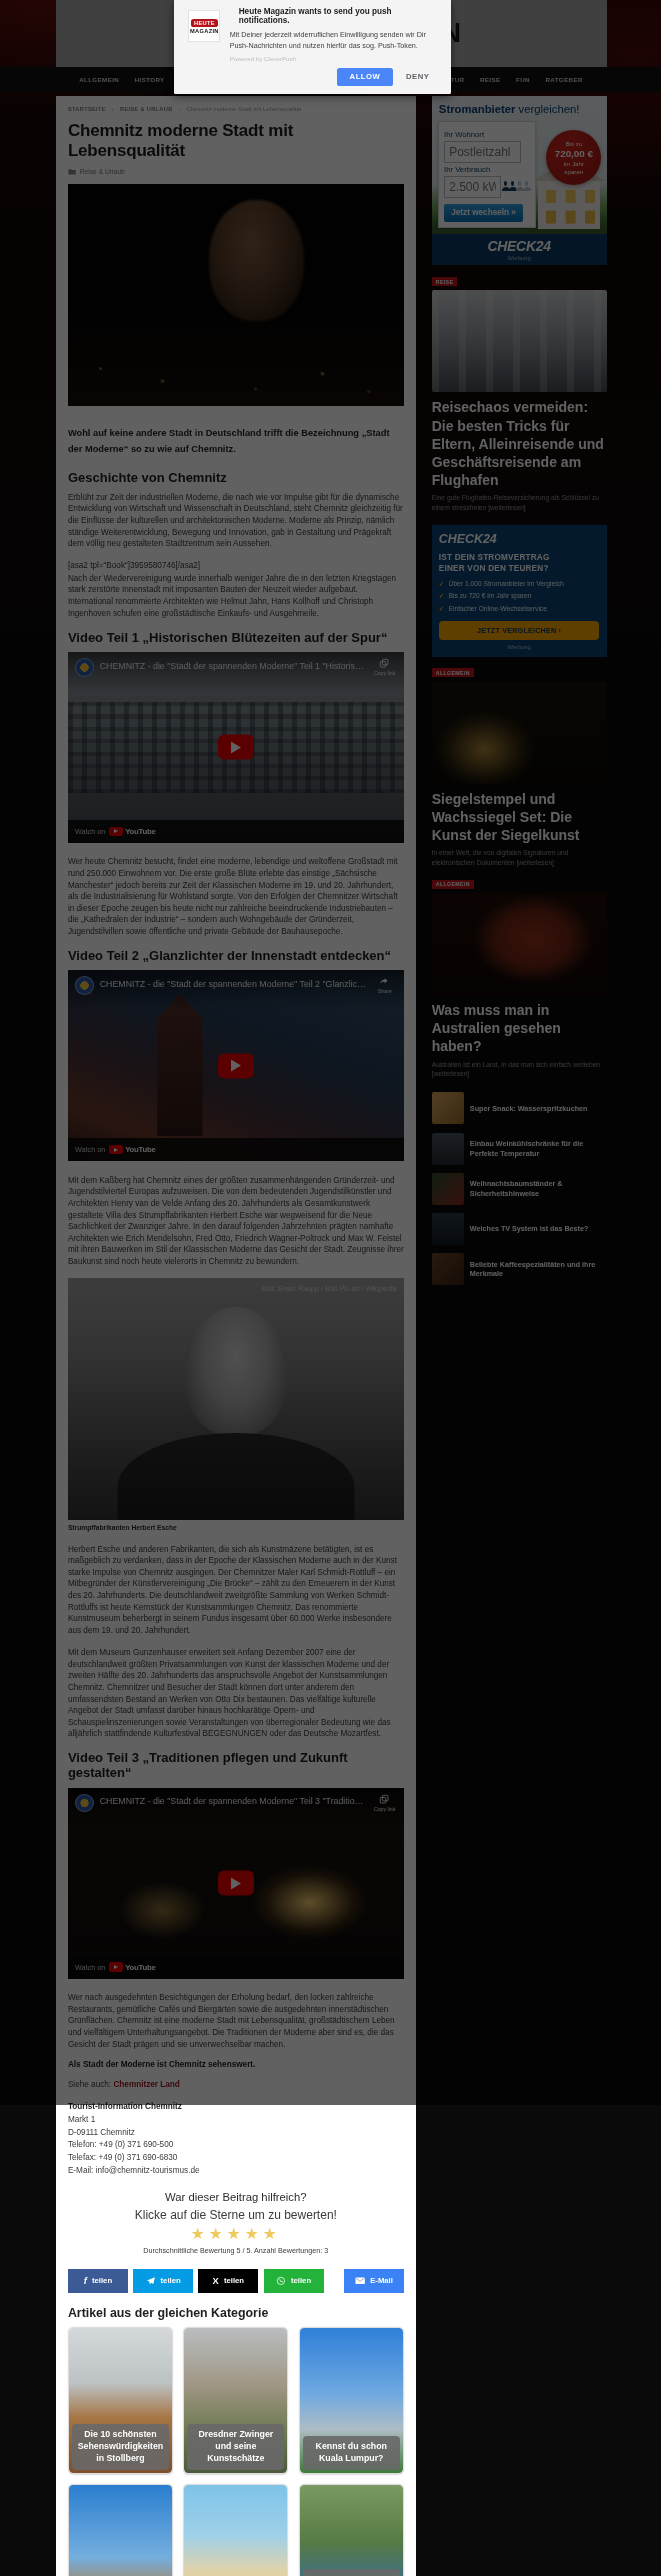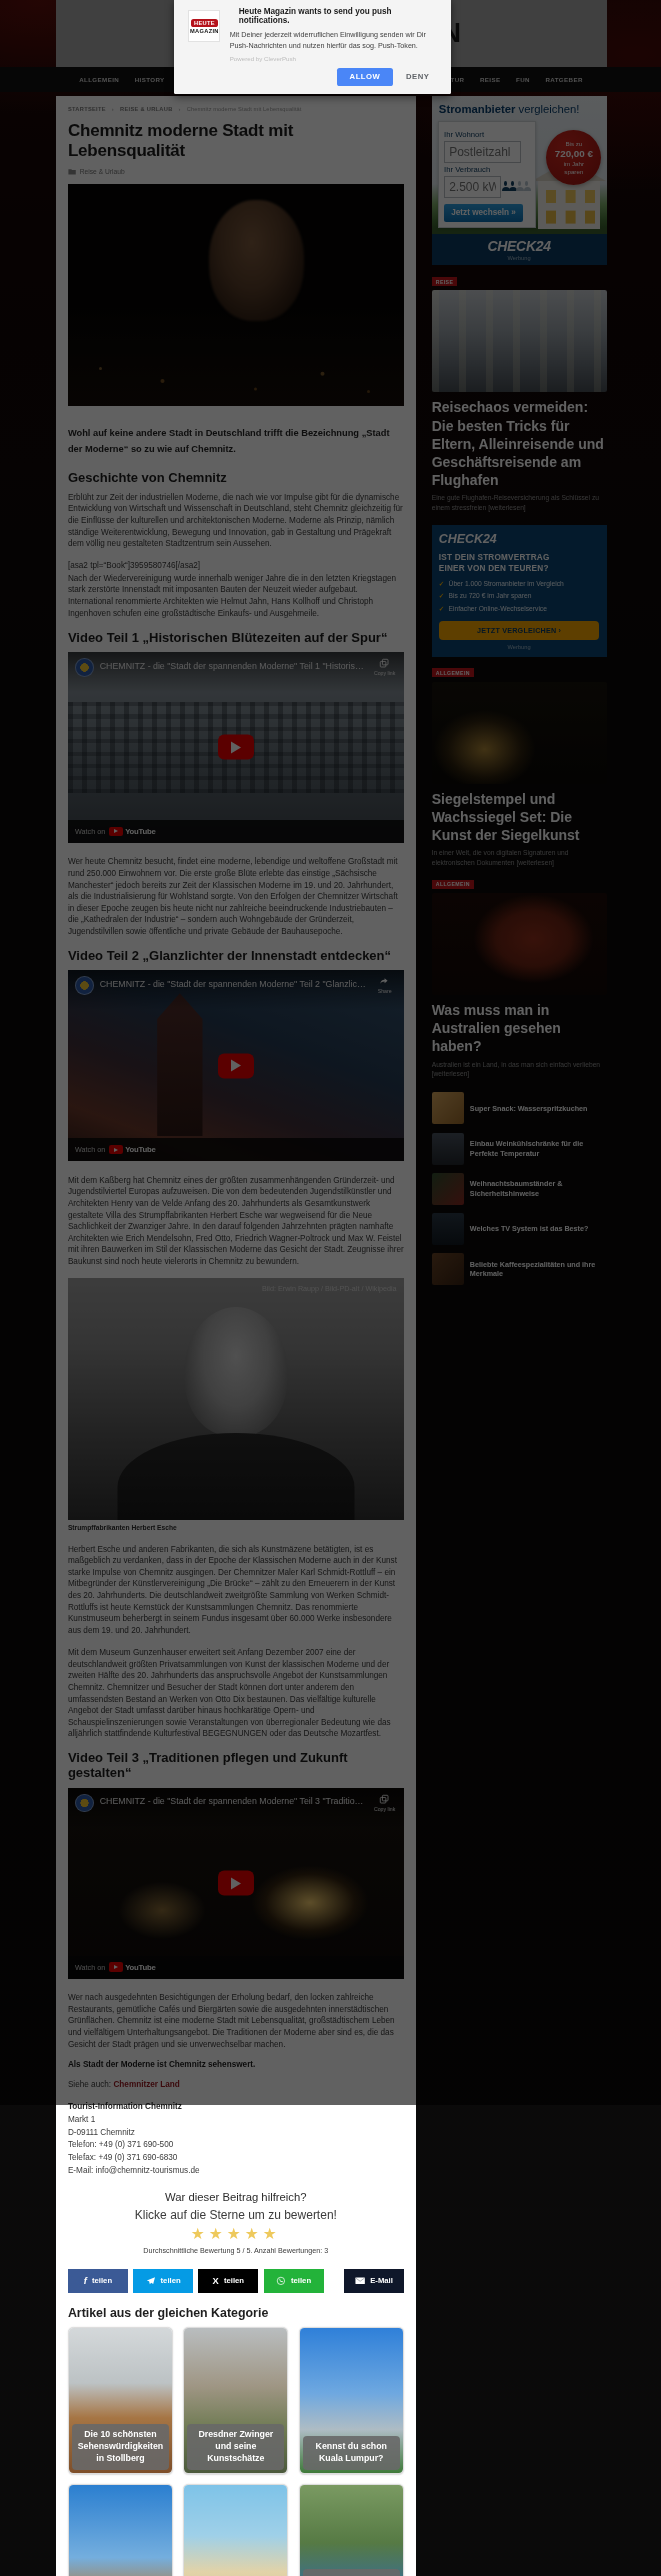--- a/index.html
+++ b/index.html
@@ -120,21 +120,21 @@
   .stars { font-size:15.5px; color:#eec95c; letter-spacing:4.1px; cursor:pointer; margin-bottom:3.1px; }
   .rating .summary { font-size:7.2px; color:#3b3b3b; }
 
   .share { display:flex; gap:5.2px; margin-bottom:13.4px; }
   .share a { flex:1; height:24px; display:flex; align-items:center; justify-content:center; gap:5.2px;
              color:#fff; font-weight:700; font-size:7.7px; text-decoration:none; }
   .sh-fb { background:#3b5a96; }
   .sh-tg { background:#059be5; }
   .sh-x  { background:#000000; }
   .sh-wa { background:#23b33a; }
-  .sh-mail { background:#0f172a;margin-left:15px; }
+  .sh-mail { background:#3b82f6;margin-left:15px; }
   .sh-ic { font-weight:800; font-size:9.3px; font-style:italic; }
   .sh-x .sh-ic { font-style:normal; }
 
   .rel-head { font-size:12.4px; font-weight:800; color:#1f1f1f; margin-bottom:7.2px; }
   .cards { display:grid; grid-template-columns:repeat(3,1fr); gap:10.3px; }
   .card { position:relative; height:147px; border:0.5px solid #ddd; border-radius:5.2px; overflow:hidden;
           background:#fff; cursor:pointer; box-shadow:0 0.5px 1.5px rgba(0,0,0,.15); display:block; text-decoration:none; }
   .card-img { position:absolute; inset:0; }
   .ci1 { background:linear-gradient(180deg,#d4d8da 0%,#bcc2c4 38%,#a67544 62%,#7e4f2a 100%); }
   .ci2 { background:linear-gradient(180deg,#b9bdbf 0%,#9f9684 40%,#6e7a52 70%,#4c5a3c 100%); }

